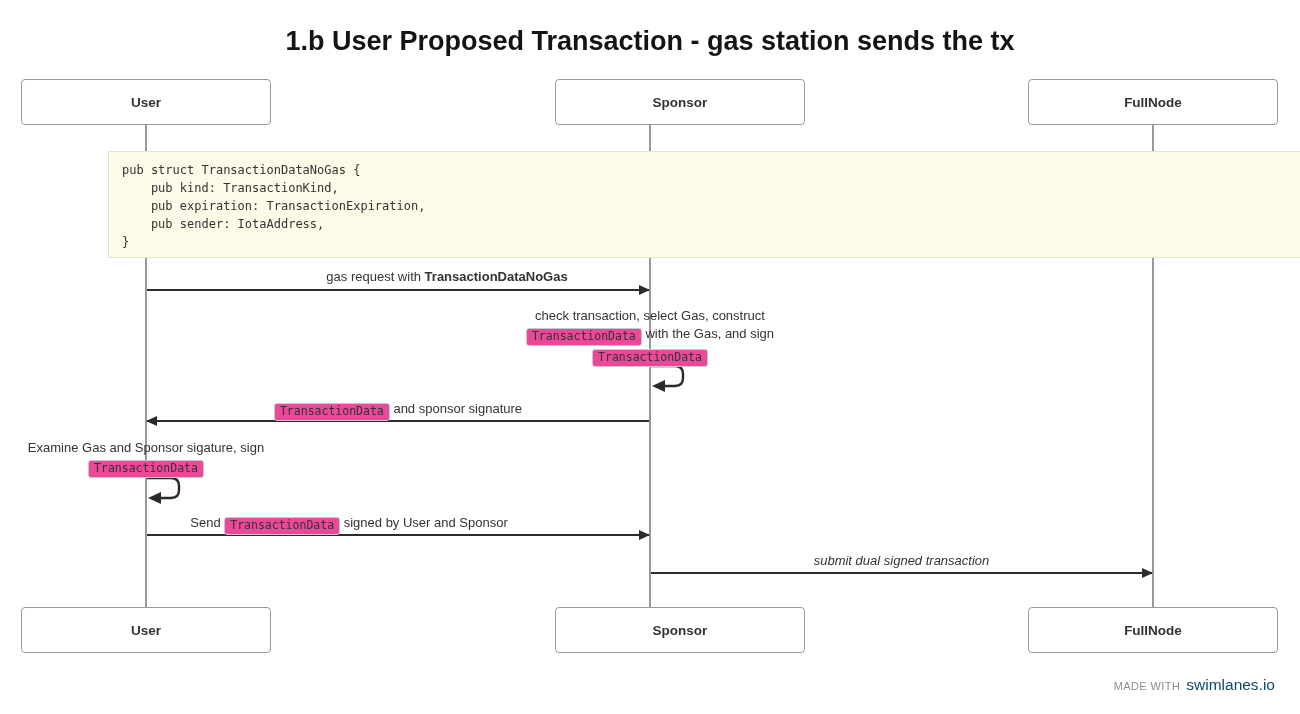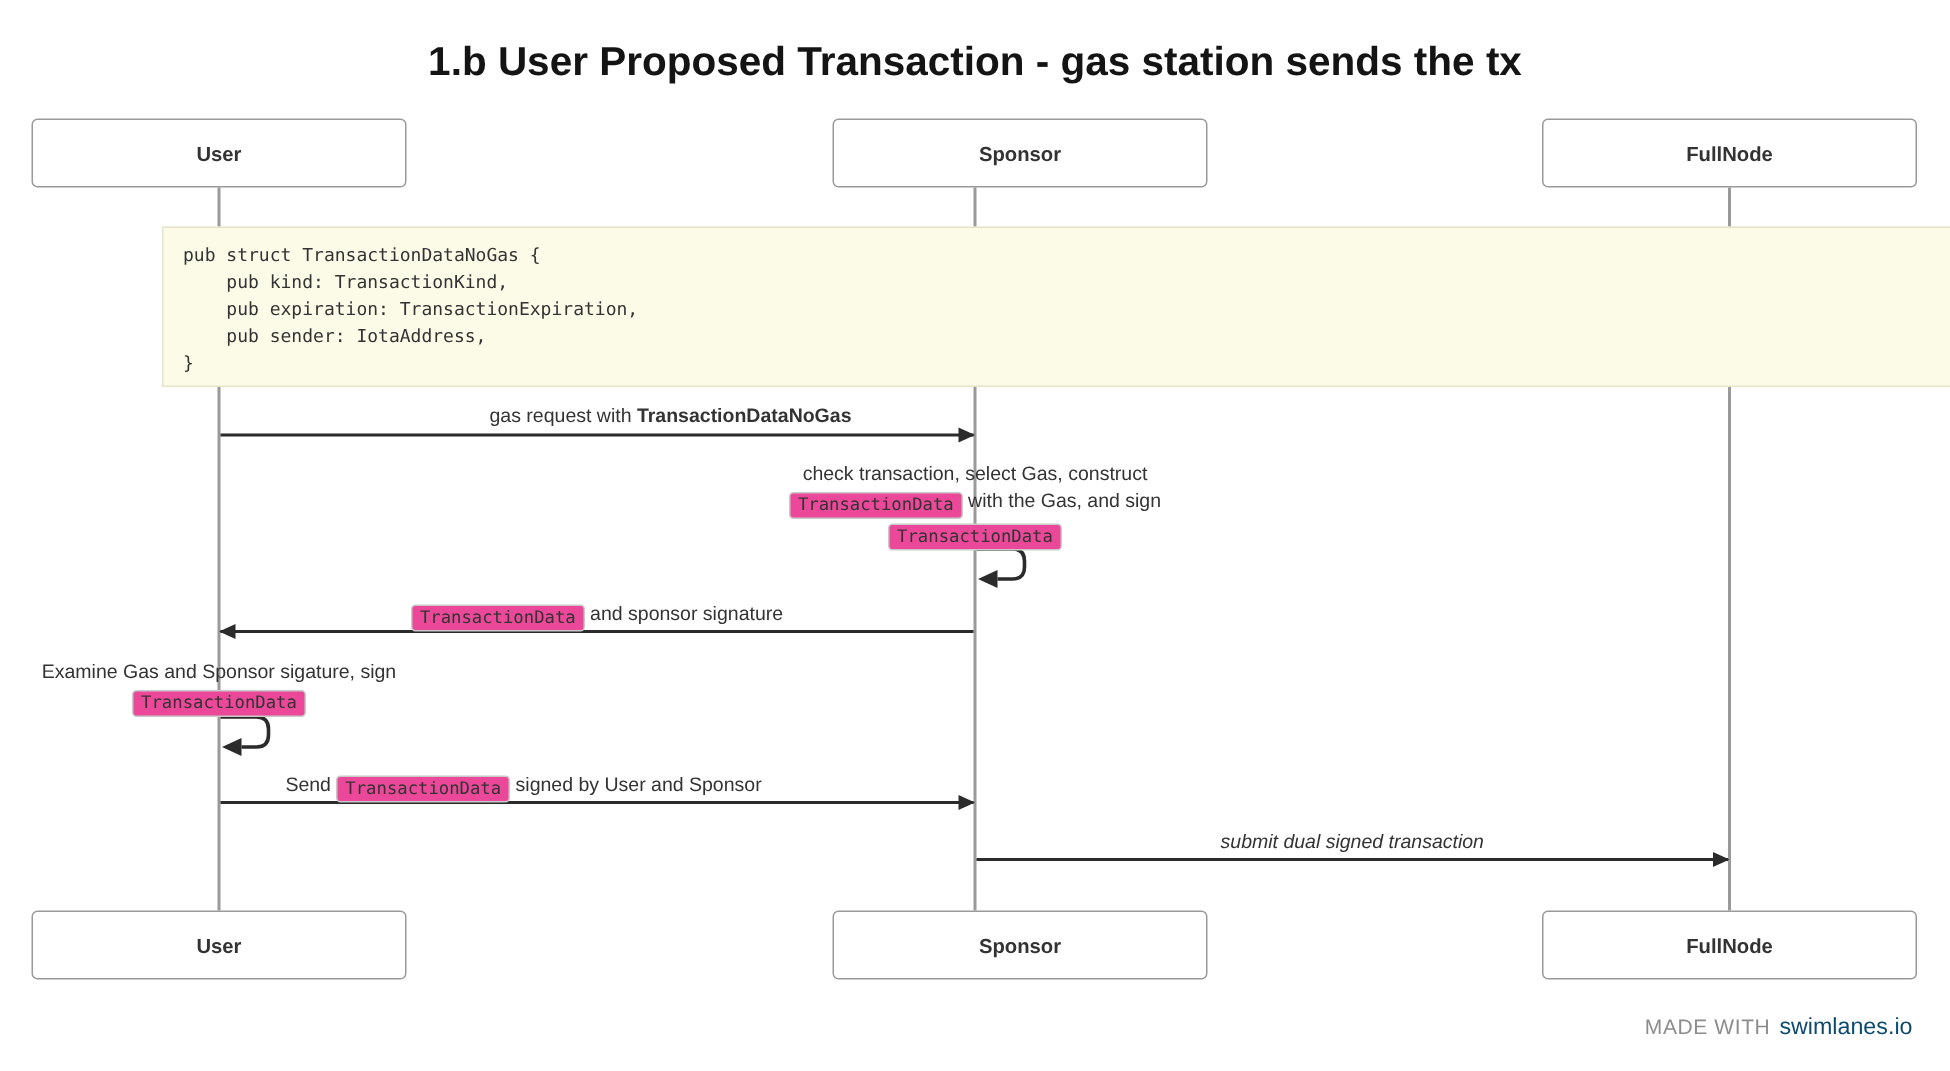--- a/index.html
+++ b/index.html
@@ -103,21 +103,21 @@
     border-right: 11px solid #2b2b2b;
   }
   .self-loop { position: absolute; z-index: 2; }
   .footer {
     position: absolute;
     top: 676px; right: 25px;
     display: flex; align-items: baseline; gap: 6px;
     z-index: 4;
   }
   .footer .made-with {
-    font-size: 14px;
+    font-size: 11px;
     letter-spacing: 0.4px;
     color: #8d8d8d;
   }
   .footer .brand {
     font-size: 15.5px;
     color: #0c4a6e;
   }
 </style>
 </head>
 <body>

